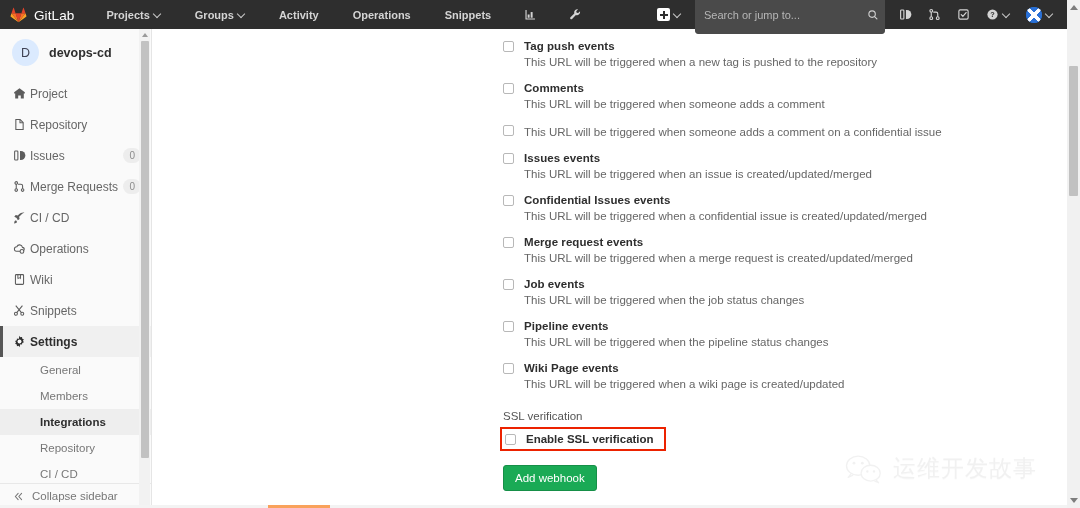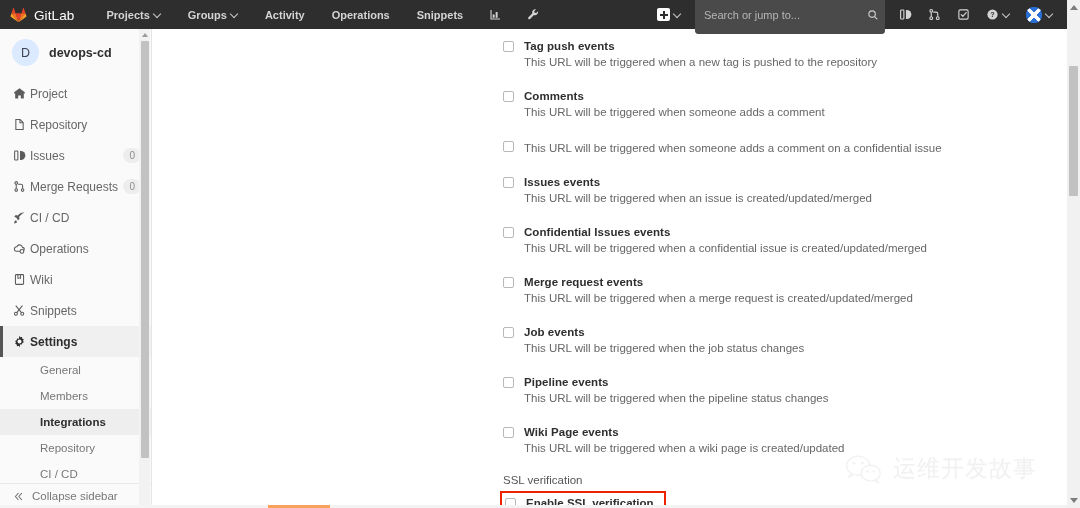--- a/index.html
+++ b/index.html
@@ -19,21 +19,21 @@
     background: #292961;
     background: #2e2e2e;
     display: flex; align-items: center;
     z-index: 40;
   }
   .nav-logo { display: flex; align-items: flex-end; padding-left: 10px; gap: 7px; }
   .fox { width: 17px; height: 16px; display: block; }
   .brand {
     color: #fff; font-size: 13.5px; font-weight: 400; letter-spacing: .1px;
   }
-  .nav-links { display: flex; align-items: center; margin-left: 23px; gap: 9px; }
+  .nav-links { display: flex; align-items: center; margin-left: 23px; gap: 16px; }
   .nav-link {
     color: #d4d4d4; font-size: 11px; font-weight: 600;
     padding: 5px 9px; display: flex; align-items: center; gap: 4px;
     cursor: pointer; white-space: nowrap;
   }
   .caret { display: inline-block; width: 7px; height: 7px; position: relative; }
   .caret::after {
     content: ""; position: absolute; left: 0; top: 0;
     width: 5px; height: 5px;
     border-right: 1.3px solid #c9c9c9; border-bottom: 1.3px solid #c9c9c9;
@@ -158,21 +158,21 @@
   }
 
   
   .content {
     position: absolute; left: 152px; top: 29px;
     width: 915px; height: 479px;
     background: #fff; overflow: hidden;
   }
   .form-area { position: absolute; left: 351px; top: 0; width: 560px; }
 
-  .ck-row { display: flex; margin-top: 19px; }
+  .ck-row { display: flex; margin-top: 11px; }
   .ck-row:first-child { margin-top: 10px; }
   .ck-box {
     width: 11px; height: 11px; flex: none;
     border: 1px solid #b8b8b8; border-radius: 2px;
     background: #fff; margin-top: 2px; cursor: pointer;
   }
   .ck-text { margin-left: 10px; }
   .ck-label {
     font-size: 11.5px; font-weight: 700; color: #2e2e2e;
     line-height: 14px; letter-spacing: .05px;

